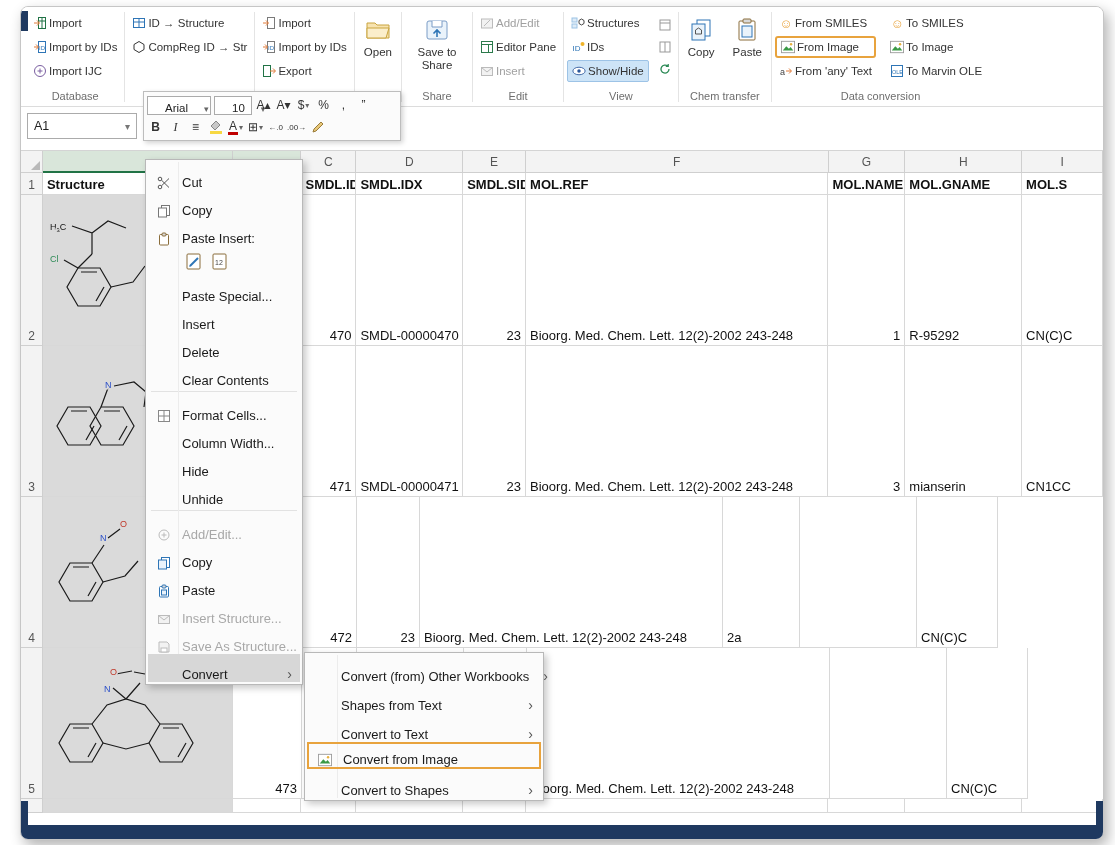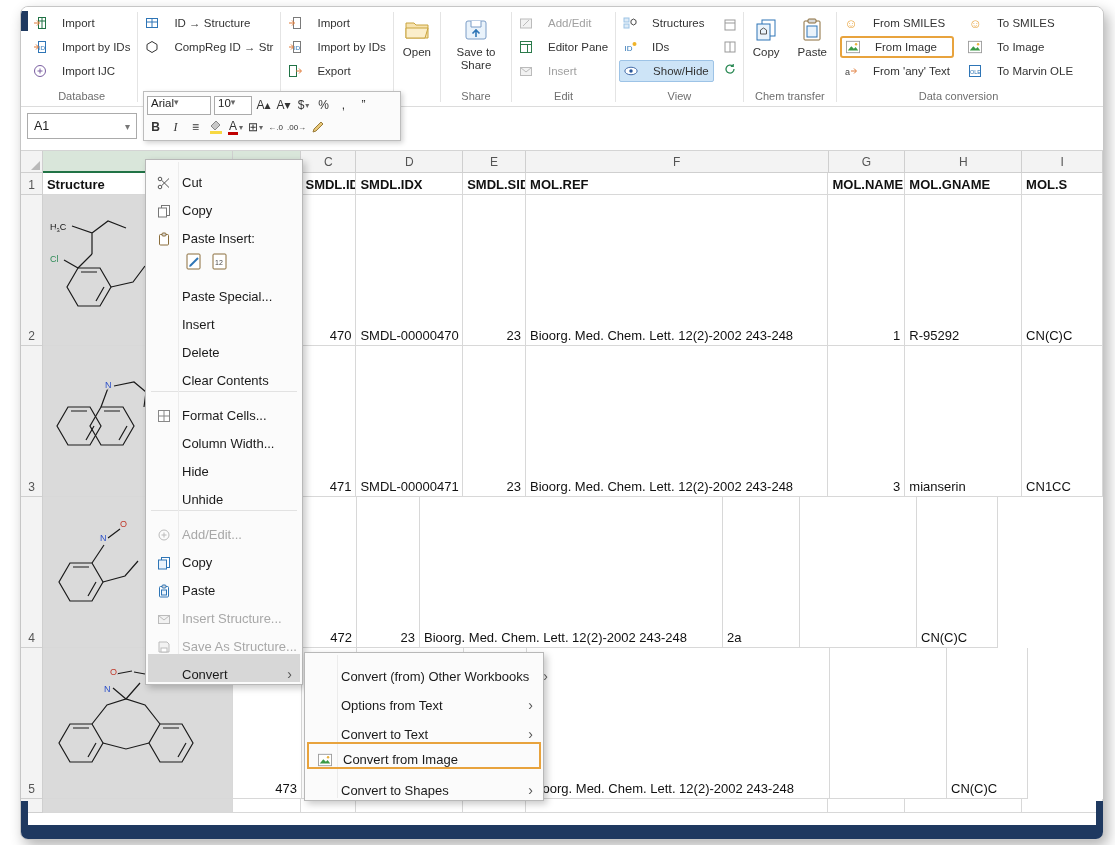--- a/index.html
+++ b/index.html
@@ -3,21 +3,21 @@
 <meta charset="utf-8">
 <style>
   *{box-sizing:border-box;margin:0;padding:0}
   body{font-family:"Liberation Sans",sans-serif;background:#fff;width:1115px;height:845px;position:relative}
   .stage{position:absolute;left:0;top:0;width:1115px;height:845px;background:#fff;overflow:hidden}
   .win{position:absolute;left:20px;top:6px;width:1084px;height:834px;background:#fff;border:1px solid #c6c6c6;border-radius:8px;box-shadow:4px 6px 14px rgba(0,0,0,.30);overflow:hidden}
   
   .ribbon{position:absolute;left:0;top:0;width:100%;height:100px;background:#fff;border-bottom:1px solid #dcdcdc;display:flex;align-items:stretch;padding-left:8px}
   .rgroup{display:flex;flex-direction:column;justify-content:space-between;padding-top:5px;flex:none}
   .rstack{display:flex;flex-direction:column;gap:2px}
-  .rbtn{display:flex;align-items:center;gap:15px;font-size:11.5px;color:#333;height:22px;padding:0 4px;border-radius:2px;white-space:nowrap;cursor:default}
+  .rbtn{display:flex;align-items:center;gap:2px;font-size:11.5px;color:#333;height:22px;padding:0 4px;border-radius:2px;white-space:nowrap;cursor:default}
   .rbtn.dis{color:#a0a0a0}
   .rbtn.active{background:#cde4f7;border:1px solid #9dc3e6}
   .rlabel{font-size:11px;color:#6e6e6e;text-align:center;padding:2px 0 4px;white-space:nowrap}
   .rsep{width:1px;background:#e4e4e4;margin:5px 3px 4px 3px;flex:none}
   .rbig{display:flex;flex-direction:column;align-items:center;gap:3px;font-size:11.5px;color:#333;padding:5px 6px 0 6px;text-align:center;line-height:1.15}
   .ic{width:14px;height:14px;flex:none;display:inline-block}
   .ic12{width:12px;height:12px;flex:none;display:inline-block}
   .icL{width:26px;height:26px;flex:none;display:inline-block}
   .glyph{font-size:13px;line-height:1;display:inline-block;width:14px;text-align:center;flex:none}
   .obox{border:2px solid #e8a33d !important;border-radius:3px;background:#fff}
@@ -37,21 +37,21 @@
   .selcell{background:#dadada}
   .bold{font-weight:bold}
   .ar{justify-content:flex-end}
   .cw0{width:22px}.cwA{width:190px}.cwB{width:69px}.cwC{width:55px}.cwD{width:107px}.cwE{width:63px}.cwF{width:303px}.cwG{width:77px}.cwH{width:117px}.cwI{width:81px}
   .rh22{height:22px}.rh151{height:151px}.rh14{height:14px}
   .corner{position:relative}
   .corner::after{content:"";position:absolute;right:2px;bottom:2px;width:0;height:0;border-left:9px solid transparent;border-bottom:9px solid #b9b9b9}
   
   .minibar{position:absolute;left:143px;top:91px;width:258px;height:50px;background:#fbfbfb;border:1px solid #bdbdbd;box-shadow:2px 2px 5px rgba(0,0,0,.18);z-index:80;padding:2px 3px}
   .mrow{display:flex;align-items:center;gap:3px;height:22px}
-  .combo{display:flex;align-items:flex-start;border:1px solid #ababab;background:#fff;height:19px;padding:0 3px;font-size:11.5px;color:#222;gap:0}
+  .combo{display:flex;align-items:flex-end;border:1px solid #ababab;background:#fff;height:19px;padding:0 17px;font-size:11.5px;color:#222;gap:16px}
   .combo .chev{color:#666;font-size:9px}
   .mbtn{min-width:17px;height:19px;display:flex;align-items:center;justify-content:center;font-size:12px;color:#333;gap:1px}
   .mbtn .chev{font-size:8px;color:#666}
   .mbtn.tiny{font-size:8px}
   .fcolor{border-bottom:3px solid #c00000;line-height:1;font-size:12px;padding:0 1px}
   .menu{position:absolute;background:#fbfbfb;border:1px solid #b8b8b8;box-shadow:3px 3px 7px rgba(0,0,0,.22);padding:2px;z-index:70;font-size:13px;color:#1a1a1a}
   .menu .gutline{position:absolute;left:32px;top:2px;bottom:2px;width:1px;background:#ececec}
   .mi{display:flex;align-items:flex-end;height:28px;padding:0 8px 0 4px;position:relative;white-space:nowrap}
   .mi .gut{width:24px;display:flex;justify-content:center;margin-right:6px;flex:none}
   .mi.dis{color:#a8a8a8}
@@ -771,21 +771,21 @@
 
   <div class="menu ctxsub">
     <div class="gutline"></div>
     <div class="mi">
       <span class="gut"></span>
         <span>Convert (from) Other Workbooks</span>
       <span class="sub">›</span>
     </div>
     <div class="mi">
       <span class="gut"></span>
-        <span>Options from Text</span>
+        <span>Shapes from Text</span>
       <span class="sub">›</span>
     </div>
     <div class="mi">
       <span class="gut"></span>
         <span>Convert to Text</span>
       <span class="sub">›</span>
     </div>
     <div class="mi oboxrow">
       <span class="gut">
           <svg class="ic" viewBox="0 0 16 14">

